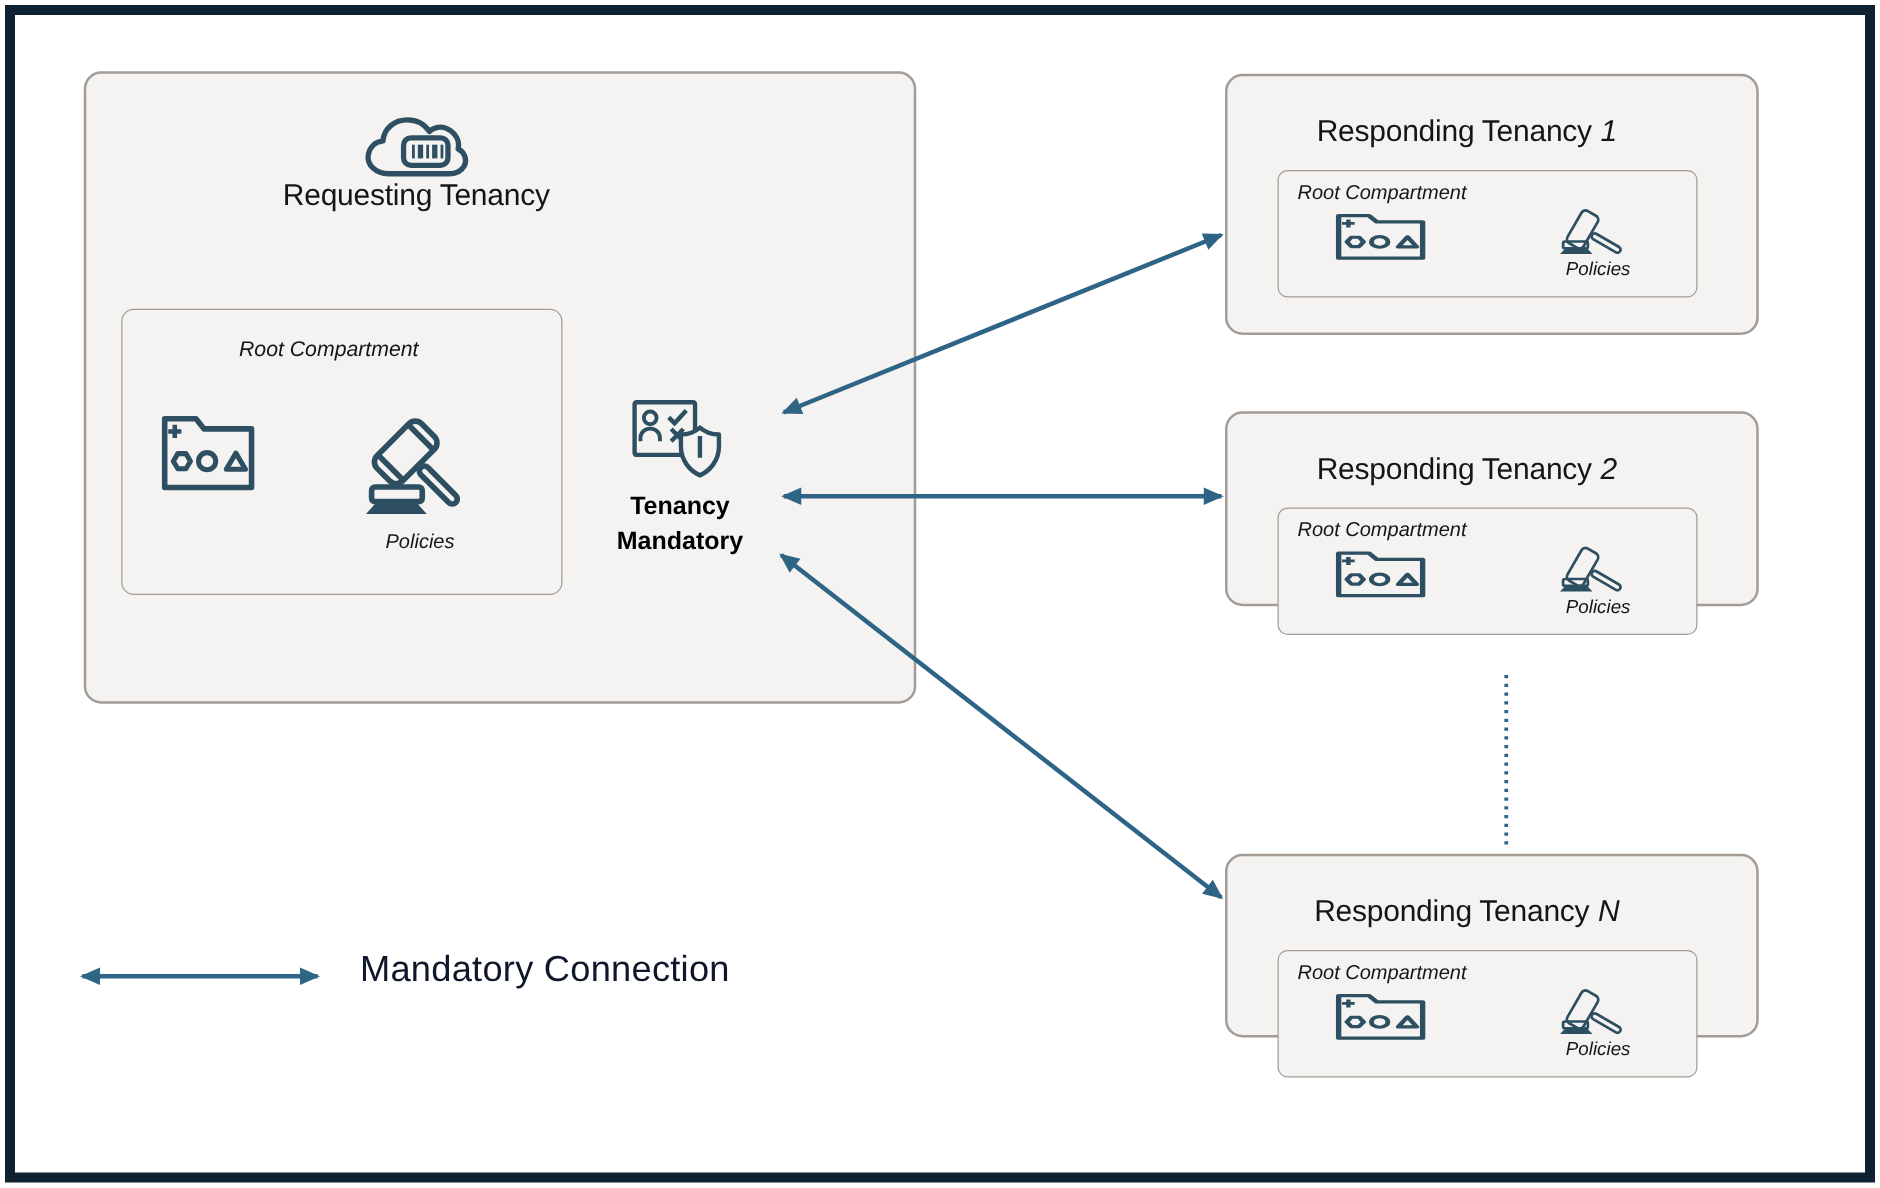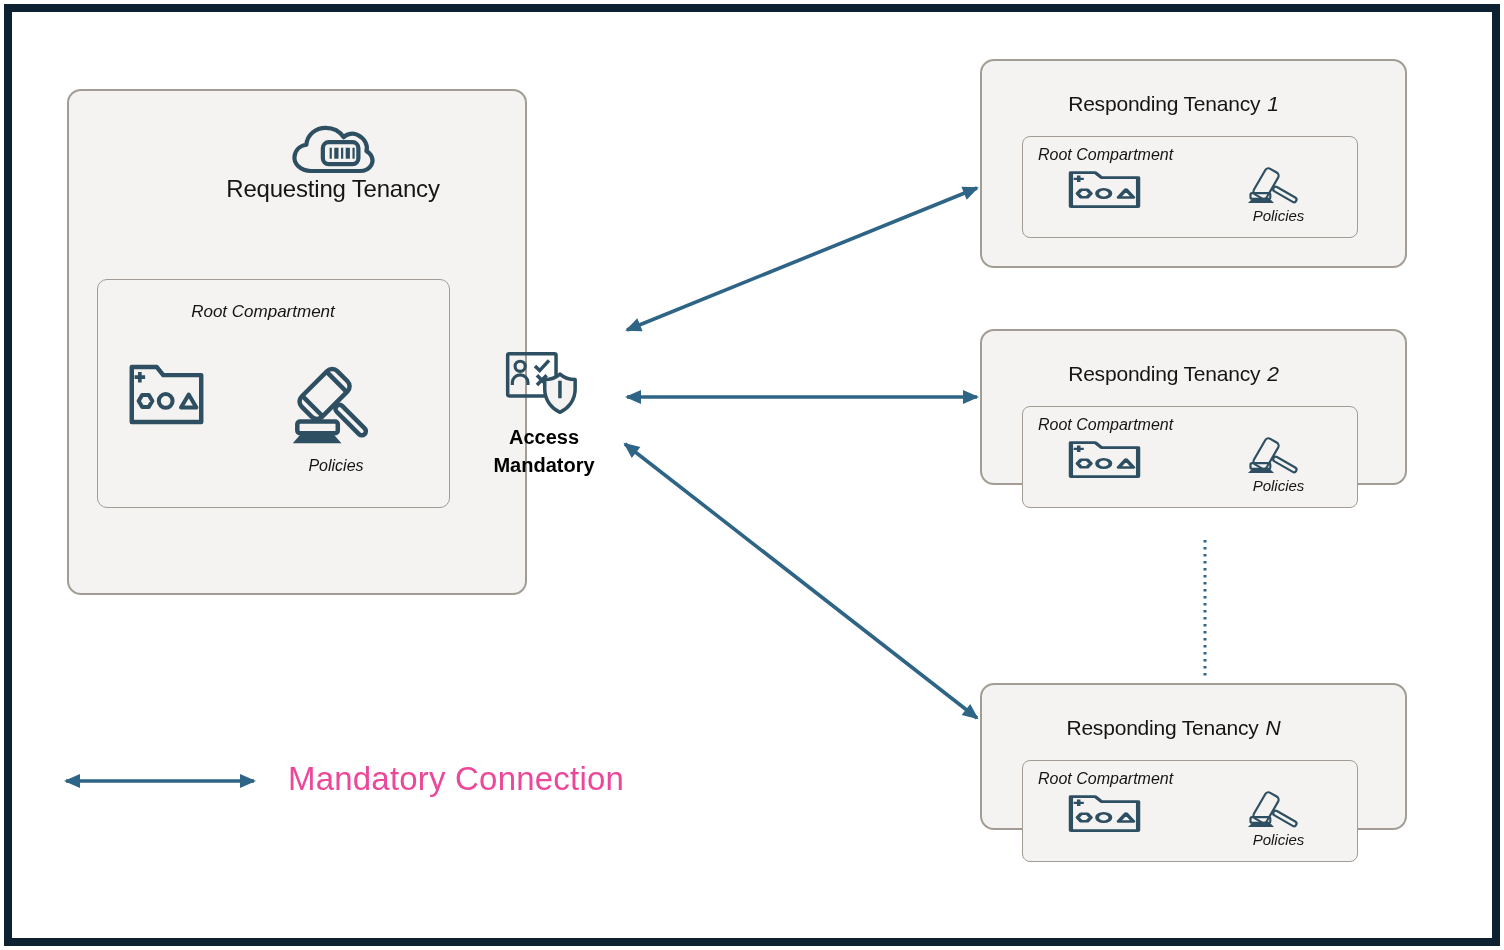--- a/index.html
+++ b/index.html
@@ -11,52 +11,52 @@
     --text:#161513;
   }
   html,body{margin:0;padding:0;background:#ffffff;}
   .canvas{
     position:relative;width:1504px;height:950px;background:#ffffff;overflow:hidden;
     font-family:"Liberation Sans","DejaVu Sans",sans-serif;color:var(--text);
   }
   .frame{position:absolute;inset:4px;border:8px solid var(--frame);pointer-events:none;}
   .tenancy{position:absolute;background:var(--box-fill);border:2px solid var(--box-border);
     border-radius:14px;box-sizing:border-box;}
-  .requesting{left:67px;top:57px;width:460px;height:506px;margin-top:32px;}
+  .requesting{left:67px;top:57px;width:666px;height:506px;}
   .responding{left:980px;width:427px;}
   .r1{top:59px;height:209px;}
   .r2{top:329px;height:156px;}
   .rn{top:683px;height:147px;}
   .icon{color:var(--ink);display:block;}
   .req-cloud{position:absolute;left:220px;top:29px;}
   .req-title{position:absolute;left:64px;top:84px;width:400px;text-align:center;
     font-size:24px;font-weight:400;letter-spacing:-0.2px;}
   .rc-box{position:absolute;background:var(--box-fill);border:1.5px solid var(--box-border);
     border-radius:10px;box-sizing:border-box;font-style:italic;}
   .rc-req{left:28px;top:188px;width:353px;height:229px;}
   .rc-req-title{position:absolute;left:0;top:22px;width:330px;text-align:center;font-size:17px;}
   .folder-big{position:absolute;left:29px;top:83px;}
   .gavel-big-wrap{position:absolute;left:190px;top:84px;width:96px;text-align:center;}
   .gavel-big-wrap .icon{margin:0 auto;}
   .policies-label{font-size:16px;margin-top:3px;color:var(--text);}
   .access-gov-icon{position:absolute;left:434px;top:258px;}
   .access-gov-label{position:absolute;left:375px;top:332px;width:200px;text-align:center;
     font-size:20px;font-weight:700;line-height:28px;color:#000;}
   .r-title{position:absolute;left:-20px;top:31px;width:100%;text-align:center;
-    font-size:21px;font-weight:400;letter-spacing:-0.2px;margin:0;}
+    font-size:24px;font-weight:400;letter-spacing:-0.2px;margin:0;}
   .r-title em{font-style:italic;margin-left:7px;}
   .inner-rc{left:40px;top:75px;width:336px;height:102px;border-radius:8px;}
   .inner-rc-label{position:absolute;left:15px;top:9px;font-size:16px;}
   .folder-small{position:absolute;left:44px;top:33px;}
   .gavel-small-wrap{position:absolute;left:198px;top:30px;width:115px;text-align:center;}
   .gavel-small-wrap .icon{margin:0 auto;}
   .policies-label-small{font-size:15px;margin-top:0;color:var(--text);}
   .connectors{position:absolute;inset:0;pointer-events:none;}
-  .legend-label{position:absolute;left:288px;top:760px;font-size:33px;font-weight:500;
-    letter-spacing:0.2px;color:#ec4899;}
+  .legend-label{position:absolute;left:288px;top:760px;font-size:29px;font-weight:500;
+    letter-spacing:0.2px;color:#0f172a;}
   .defs{position:absolute;width:0;height:0;overflow:hidden;}
 </style>
 </head>
 <body>
 
 <svg class="defs" aria-hidden="true">
   <defs>
     <g id="g-cloud">
       <path d="M26,59 C13,59 5.5,50 6.5,42 C7.5,34 13,29 20.5,28 C21.5,16 31.5,8 43.5,8 C53.5,8 60.5,13 64.5,19 C68.5,15 75.5,13.5 81.5,16.5 C89.5,20.5 93.5,28.5 91.5,35.5 C97.5,38.5 100.5,45.5 97.5,51.5 C94.5,57 89.5,59 83.5,59 Z" fill="none" stroke="currentColor" stroke-width="5" stroke-linejoin="round"></path>
       <rect x="40" y="25" width="42" height="26" rx="7" fill="var(--box-fill)" stroke="currentColor" stroke-width="5"></rect>
@@ -122,21 +122,21 @@
             <use href="#g-gavel"></use>
           </svg>
         <div class="policies-label">Policies</div>
       </div>
     </div>
 
     <svg class="icon access-gov-icon" width="78" height="72" viewBox="0 0 100 92">
         <use href="#g-accessgov"></use>
       </svg>
     <div class="access-gov-label">
-      <div>Access</div>
+      <div>Tenancy</div>
       <div>Mandatory</div>
     </div>
   </section>
 
   <section class="tenancy responding r1">
     <h3 class="r-title">
       <span>Responding Tenancy</span><em>1</em>
     </h3>
     <div class="rc-box inner-rc">
       <div class="inner-rc-label">Root Compartment</div>

